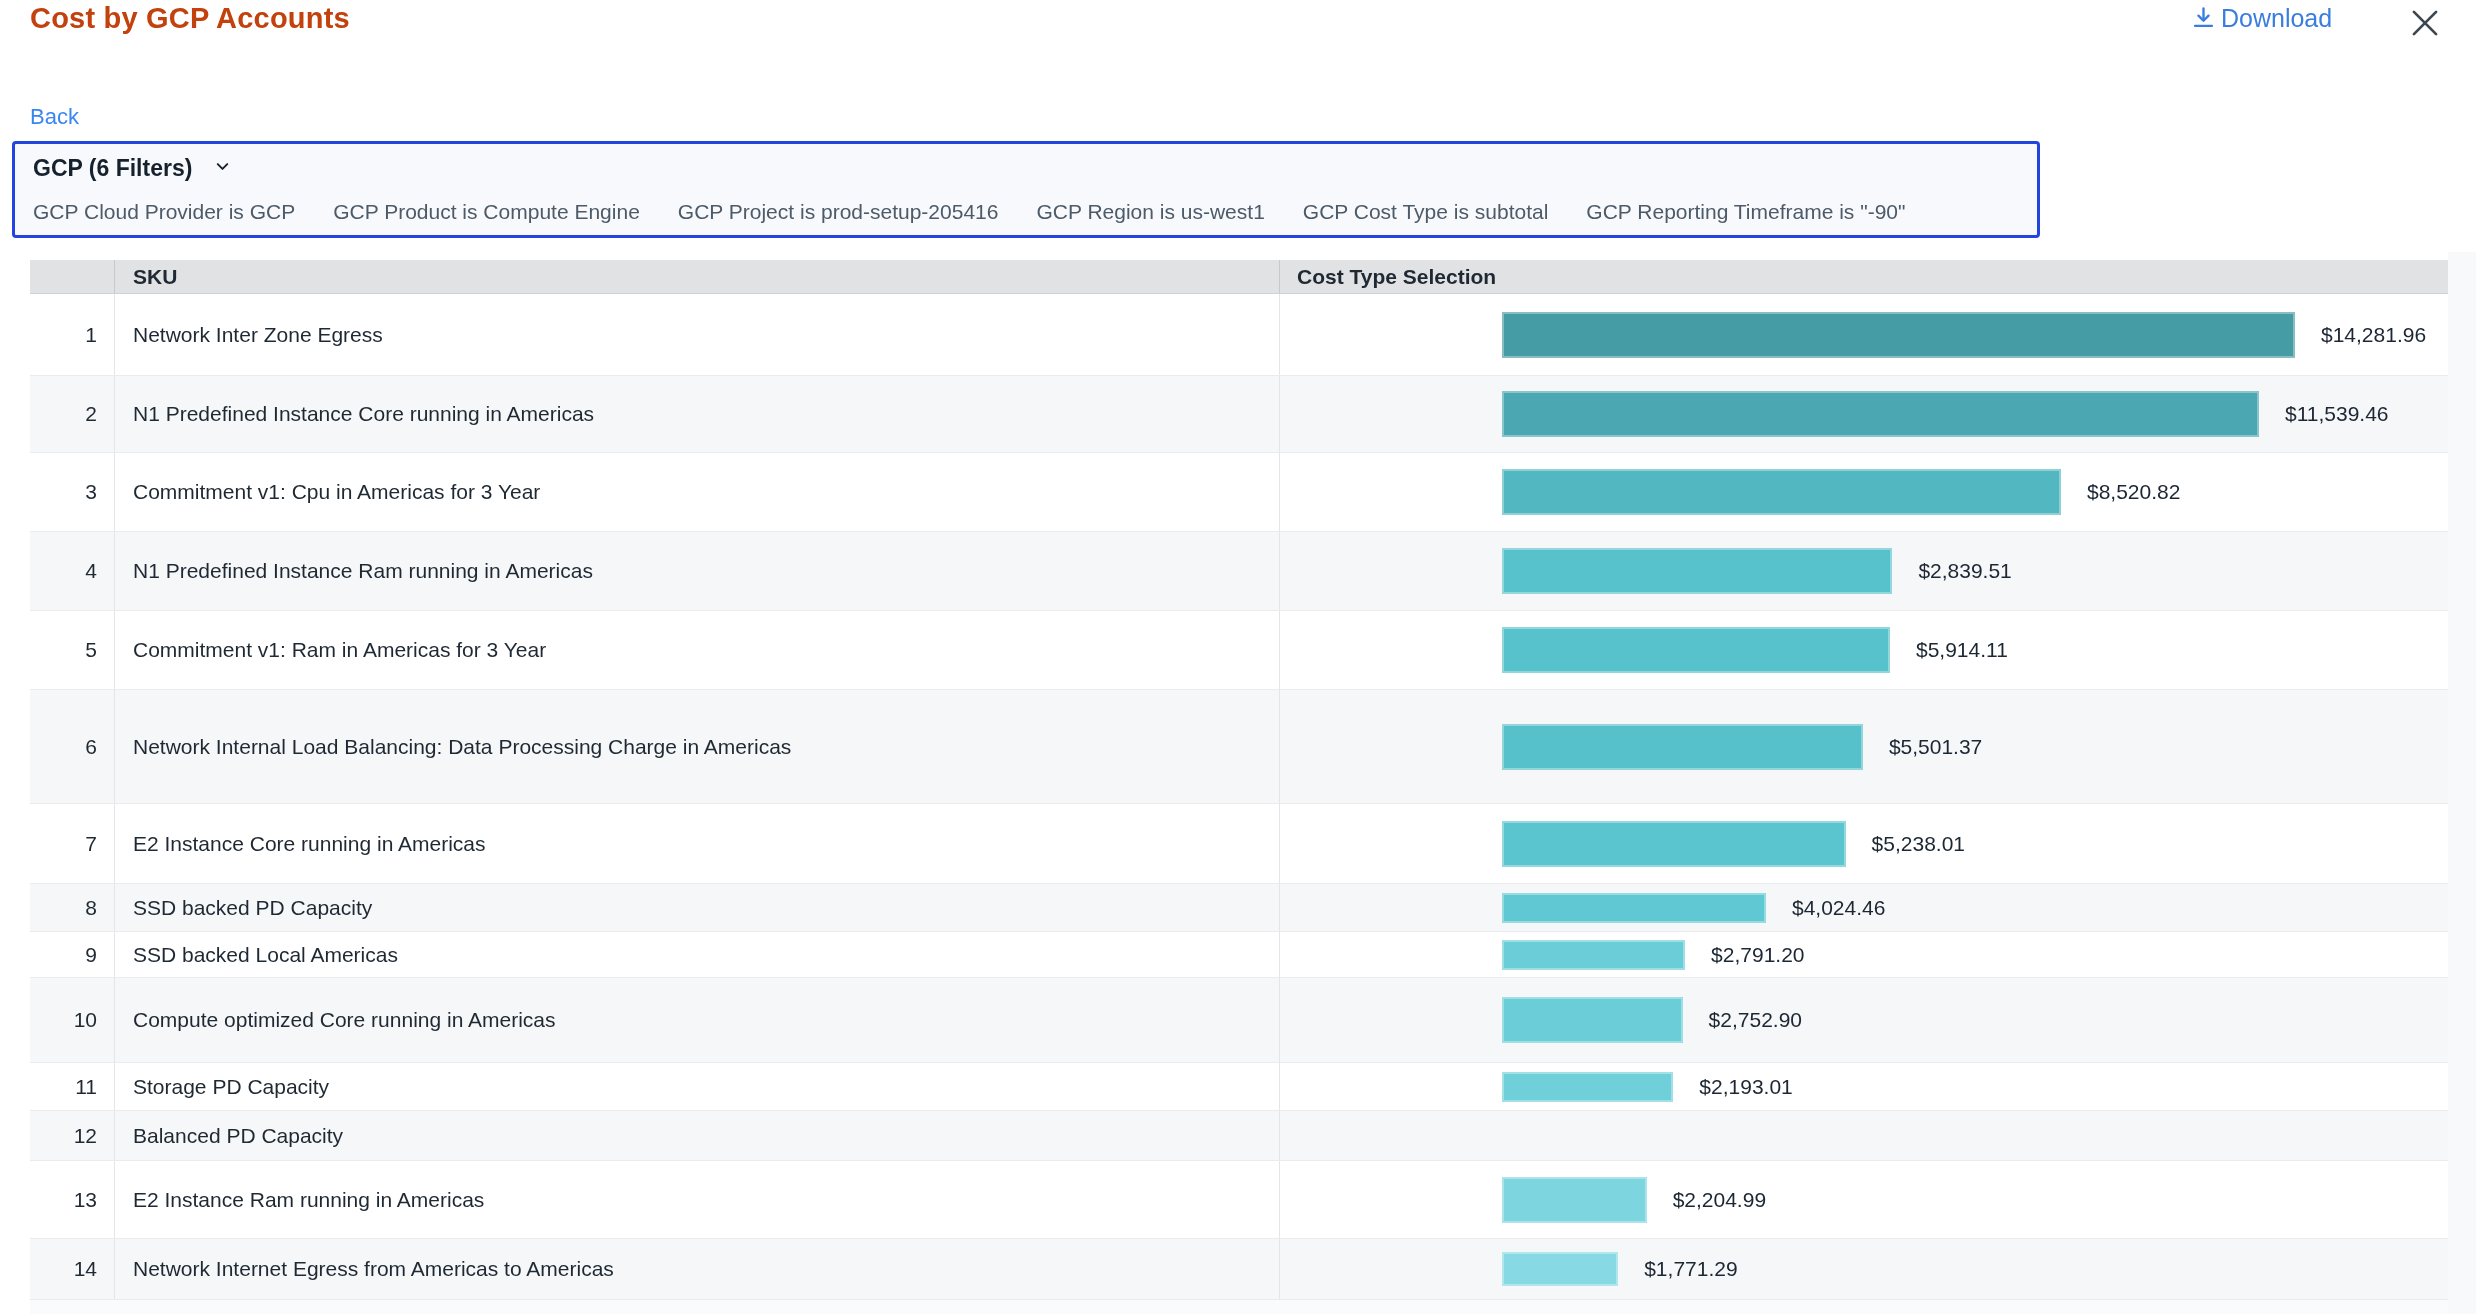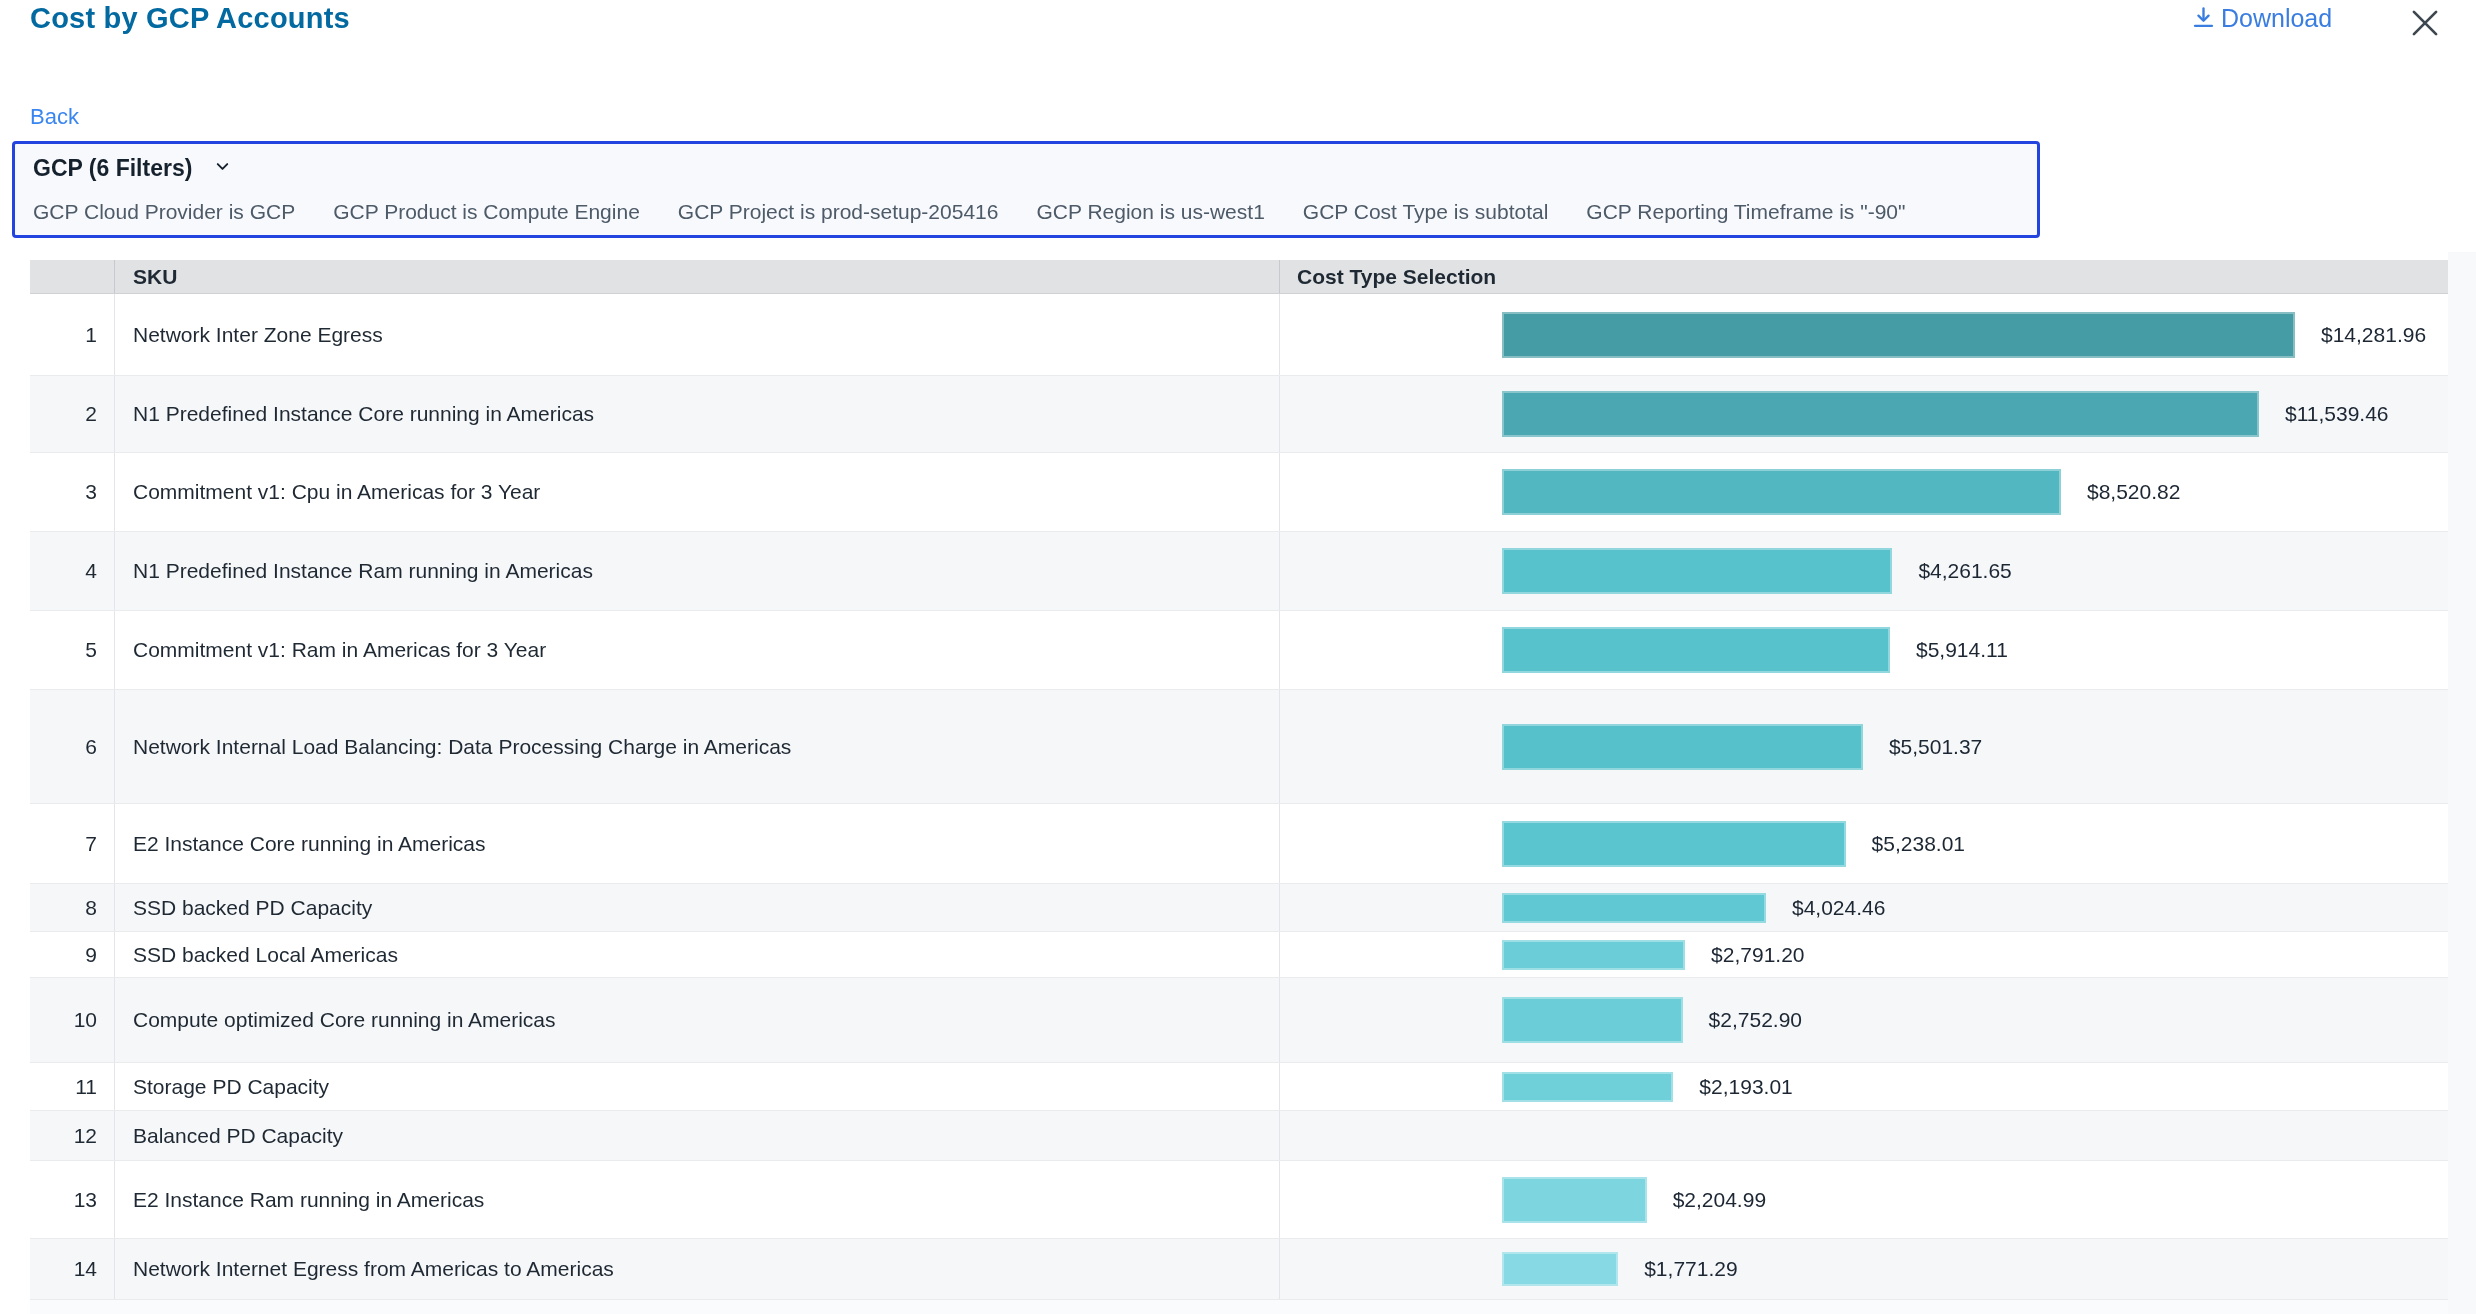--- a/index.html
+++ b/index.html
@@ -5,21 +5,21 @@
   html,body { margin:0; padding:0; }
   body {
     width:2476px; height:1314px;
     font-family:"Liberation Sans", sans-serif;
     background:#ffffff; overflow:hidden;
     -webkit-font-smoothing:antialiased;
   }
   .stage { position:relative; width:2476px; height:1314px; background:#fff; overflow:hidden; color:#1c2733; }
 
   
-  .page-title { position:absolute; left:30px; top:2px; margin:0; font-size:29px; font-weight:700; color:#0369a1; letter-spacing:.2px; }
+  .page-title { position:absolute; left:30px; top:2px; margin:0; font-size:29px; font-weight:700; color:#c2410c; letter-spacing:.2px; }
   .download-btn { position:absolute; left:2190px; top:4px; display:flex; align-items:center; gap:4px;
     background:none; border:none; padding:0; cursor:pointer;
     color:#3a7de0; font-size:25px; font-weight:500; font-family:inherit; }
   .download-btn svg { display:block; }
   .close-btn { position:absolute; left:2402px; top:0px; width:46px; height:46px; background:none; border:none; padding:4px; cursor:pointer; color:#3d4750; }
 
   
   .back-link { position:absolute; left:30px; top:104px; font-size:22px; color:#3a86f0; text-decoration:none; cursor:pointer; }
   .filter-box { position:absolute; left:12px; top:141px; width:2028px; height:97px; box-sizing:border-box;
     border:3px solid #2444e0; border-radius:4px; background:#f8f9fc; }
@@ -128,21 +128,21 @@
     <div class="col-chart">
       <div class="bar" style="width: 558.966px; height: 46px; background: rgb(83, 183, 193);"></div>
       <span class="val">$8,520.82</span>
     </div>
   </div>
         <div class="row alt" style="height: 79px;">
     <div class="col-num">4</div>
     <div class="col-sku">N1 Predefined Instance Ram running in Americas</div>
     <div class="col-chart">
       <div class="bar" style="width: 390.388px; height: 46px; background: rgb(88, 194, 204);"></div>
-      <span class="val">$4,261.65</span>
+      <span class="val">$2,839.51</span>
     </div>
   </div>
         <div class="row" style="height: 79px;">
     <div class="col-num">5</div>
     <div class="col-sku">Commitment v1: Ram in Americas for 3 Year</div>
     <div class="col-chart">
       <div class="bar" style="width: 387.966px; height: 46px; background: rgb(88, 194, 204);"></div>
       <span class="val">$5,914.11</span>
     </div>
   </div>

